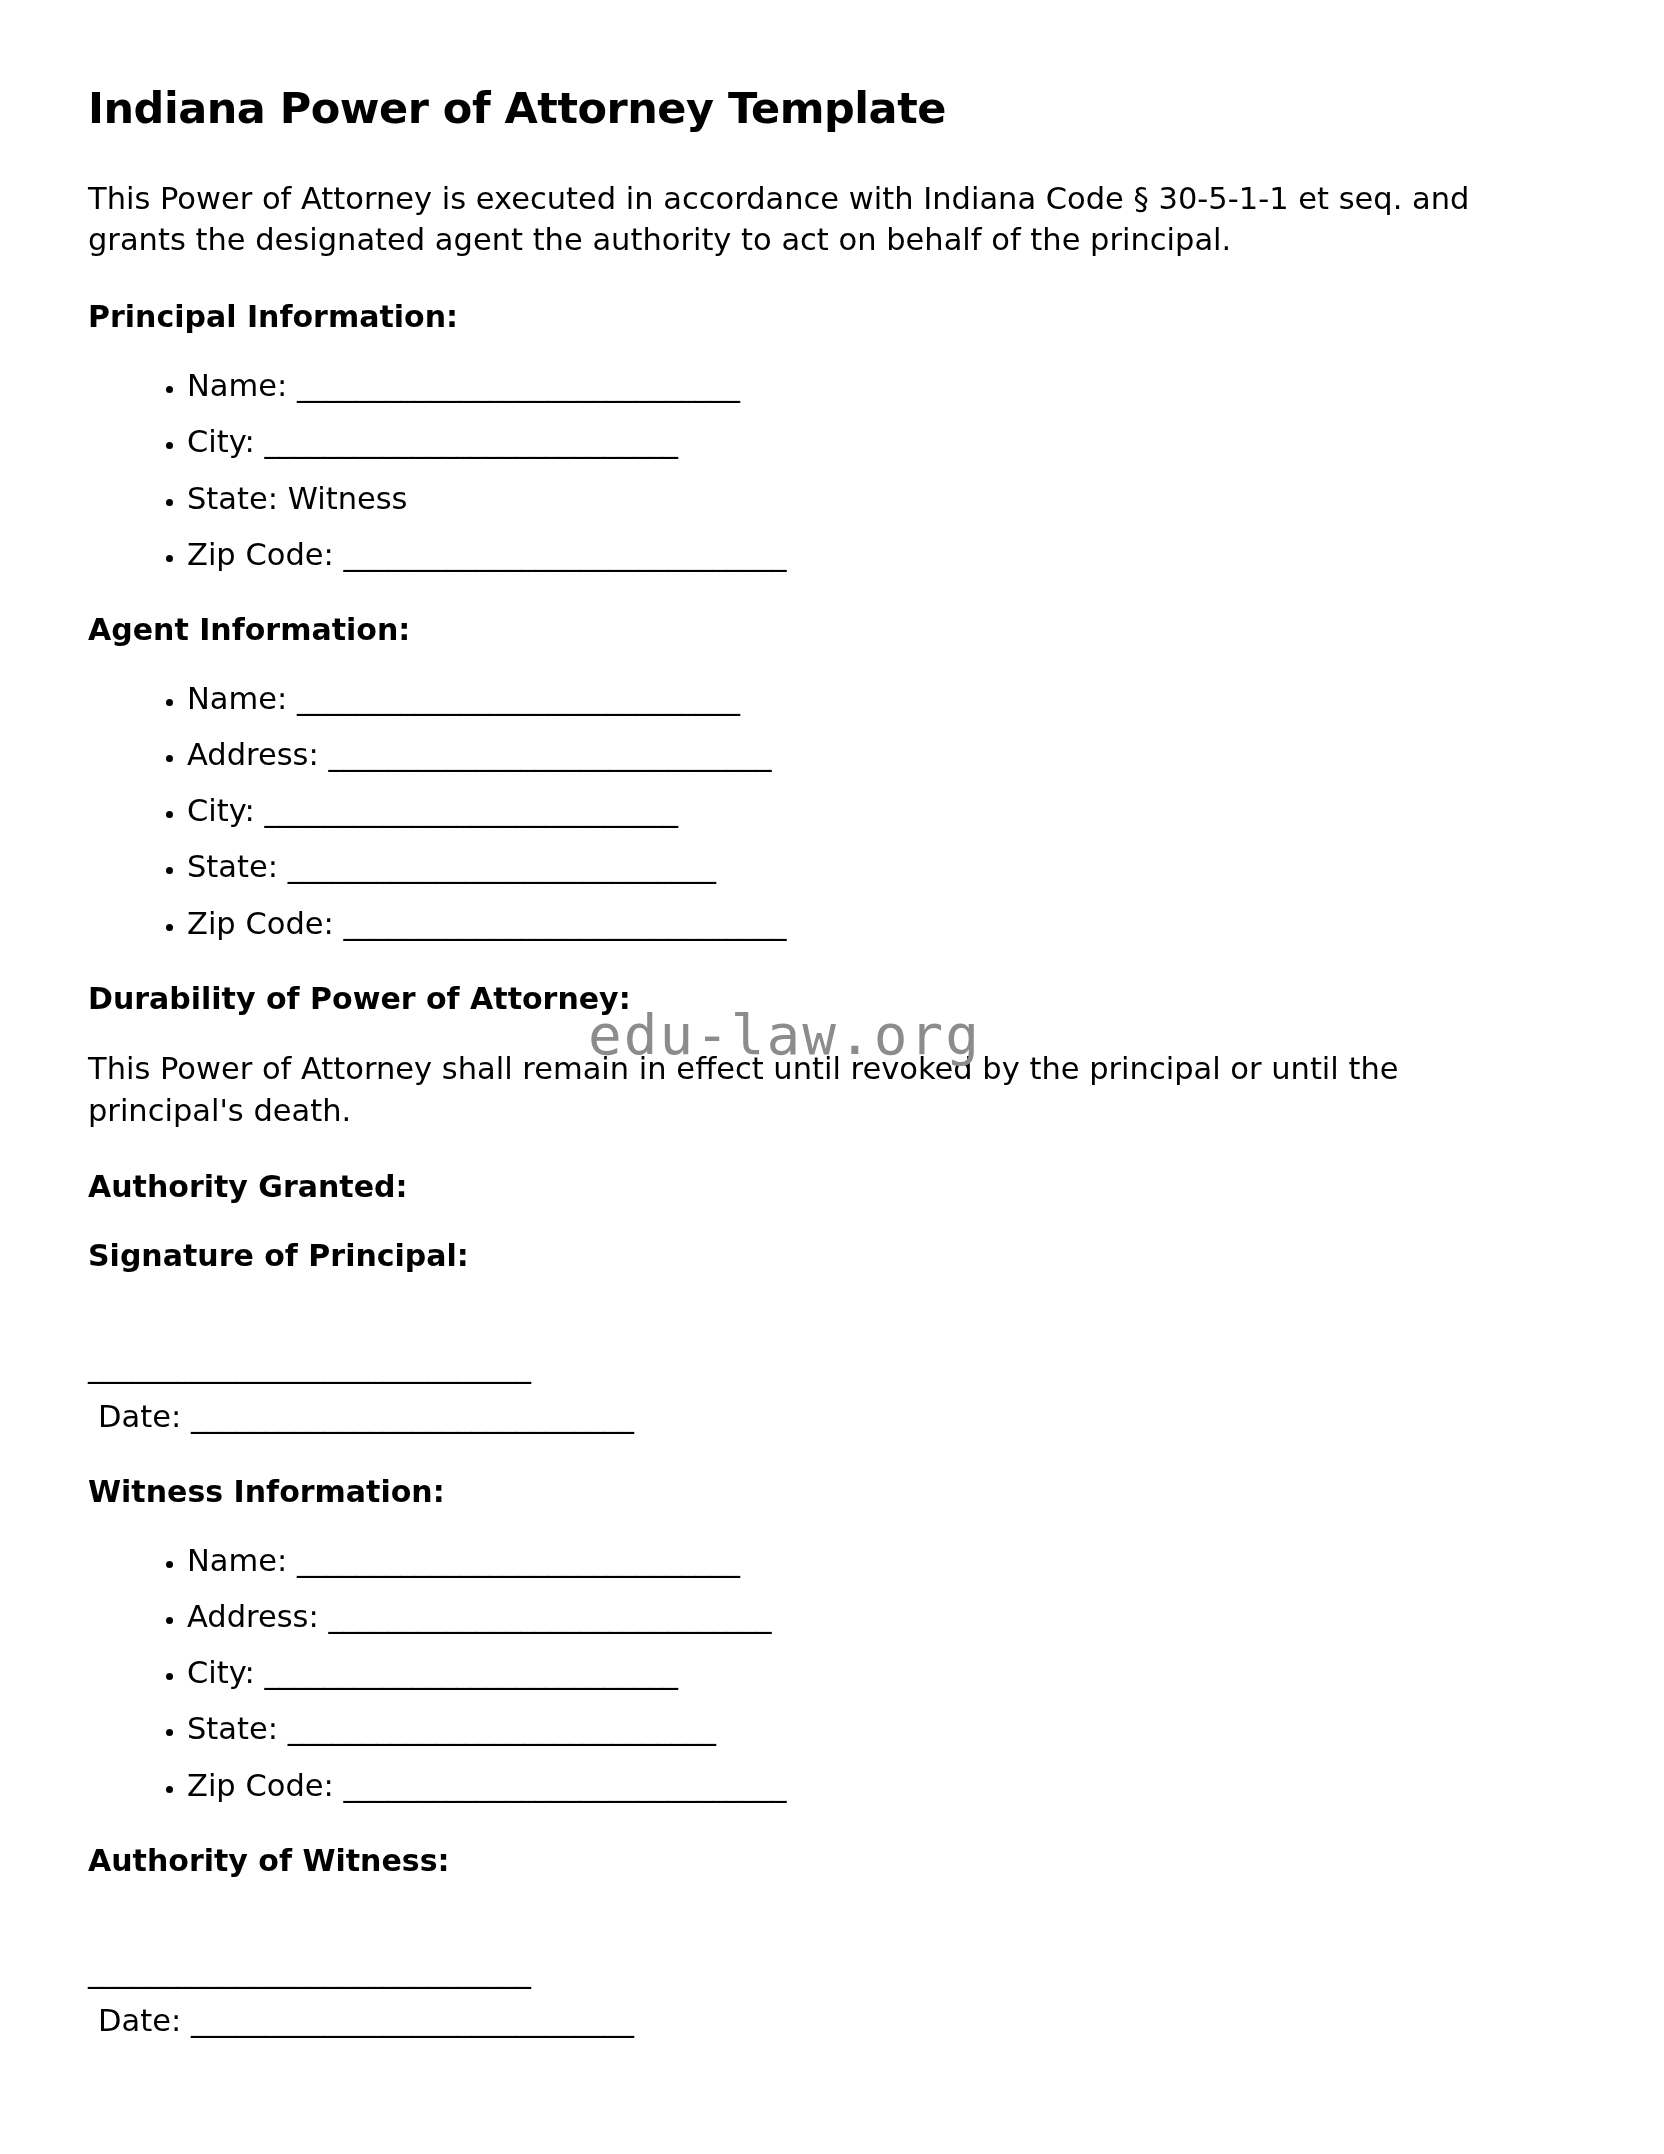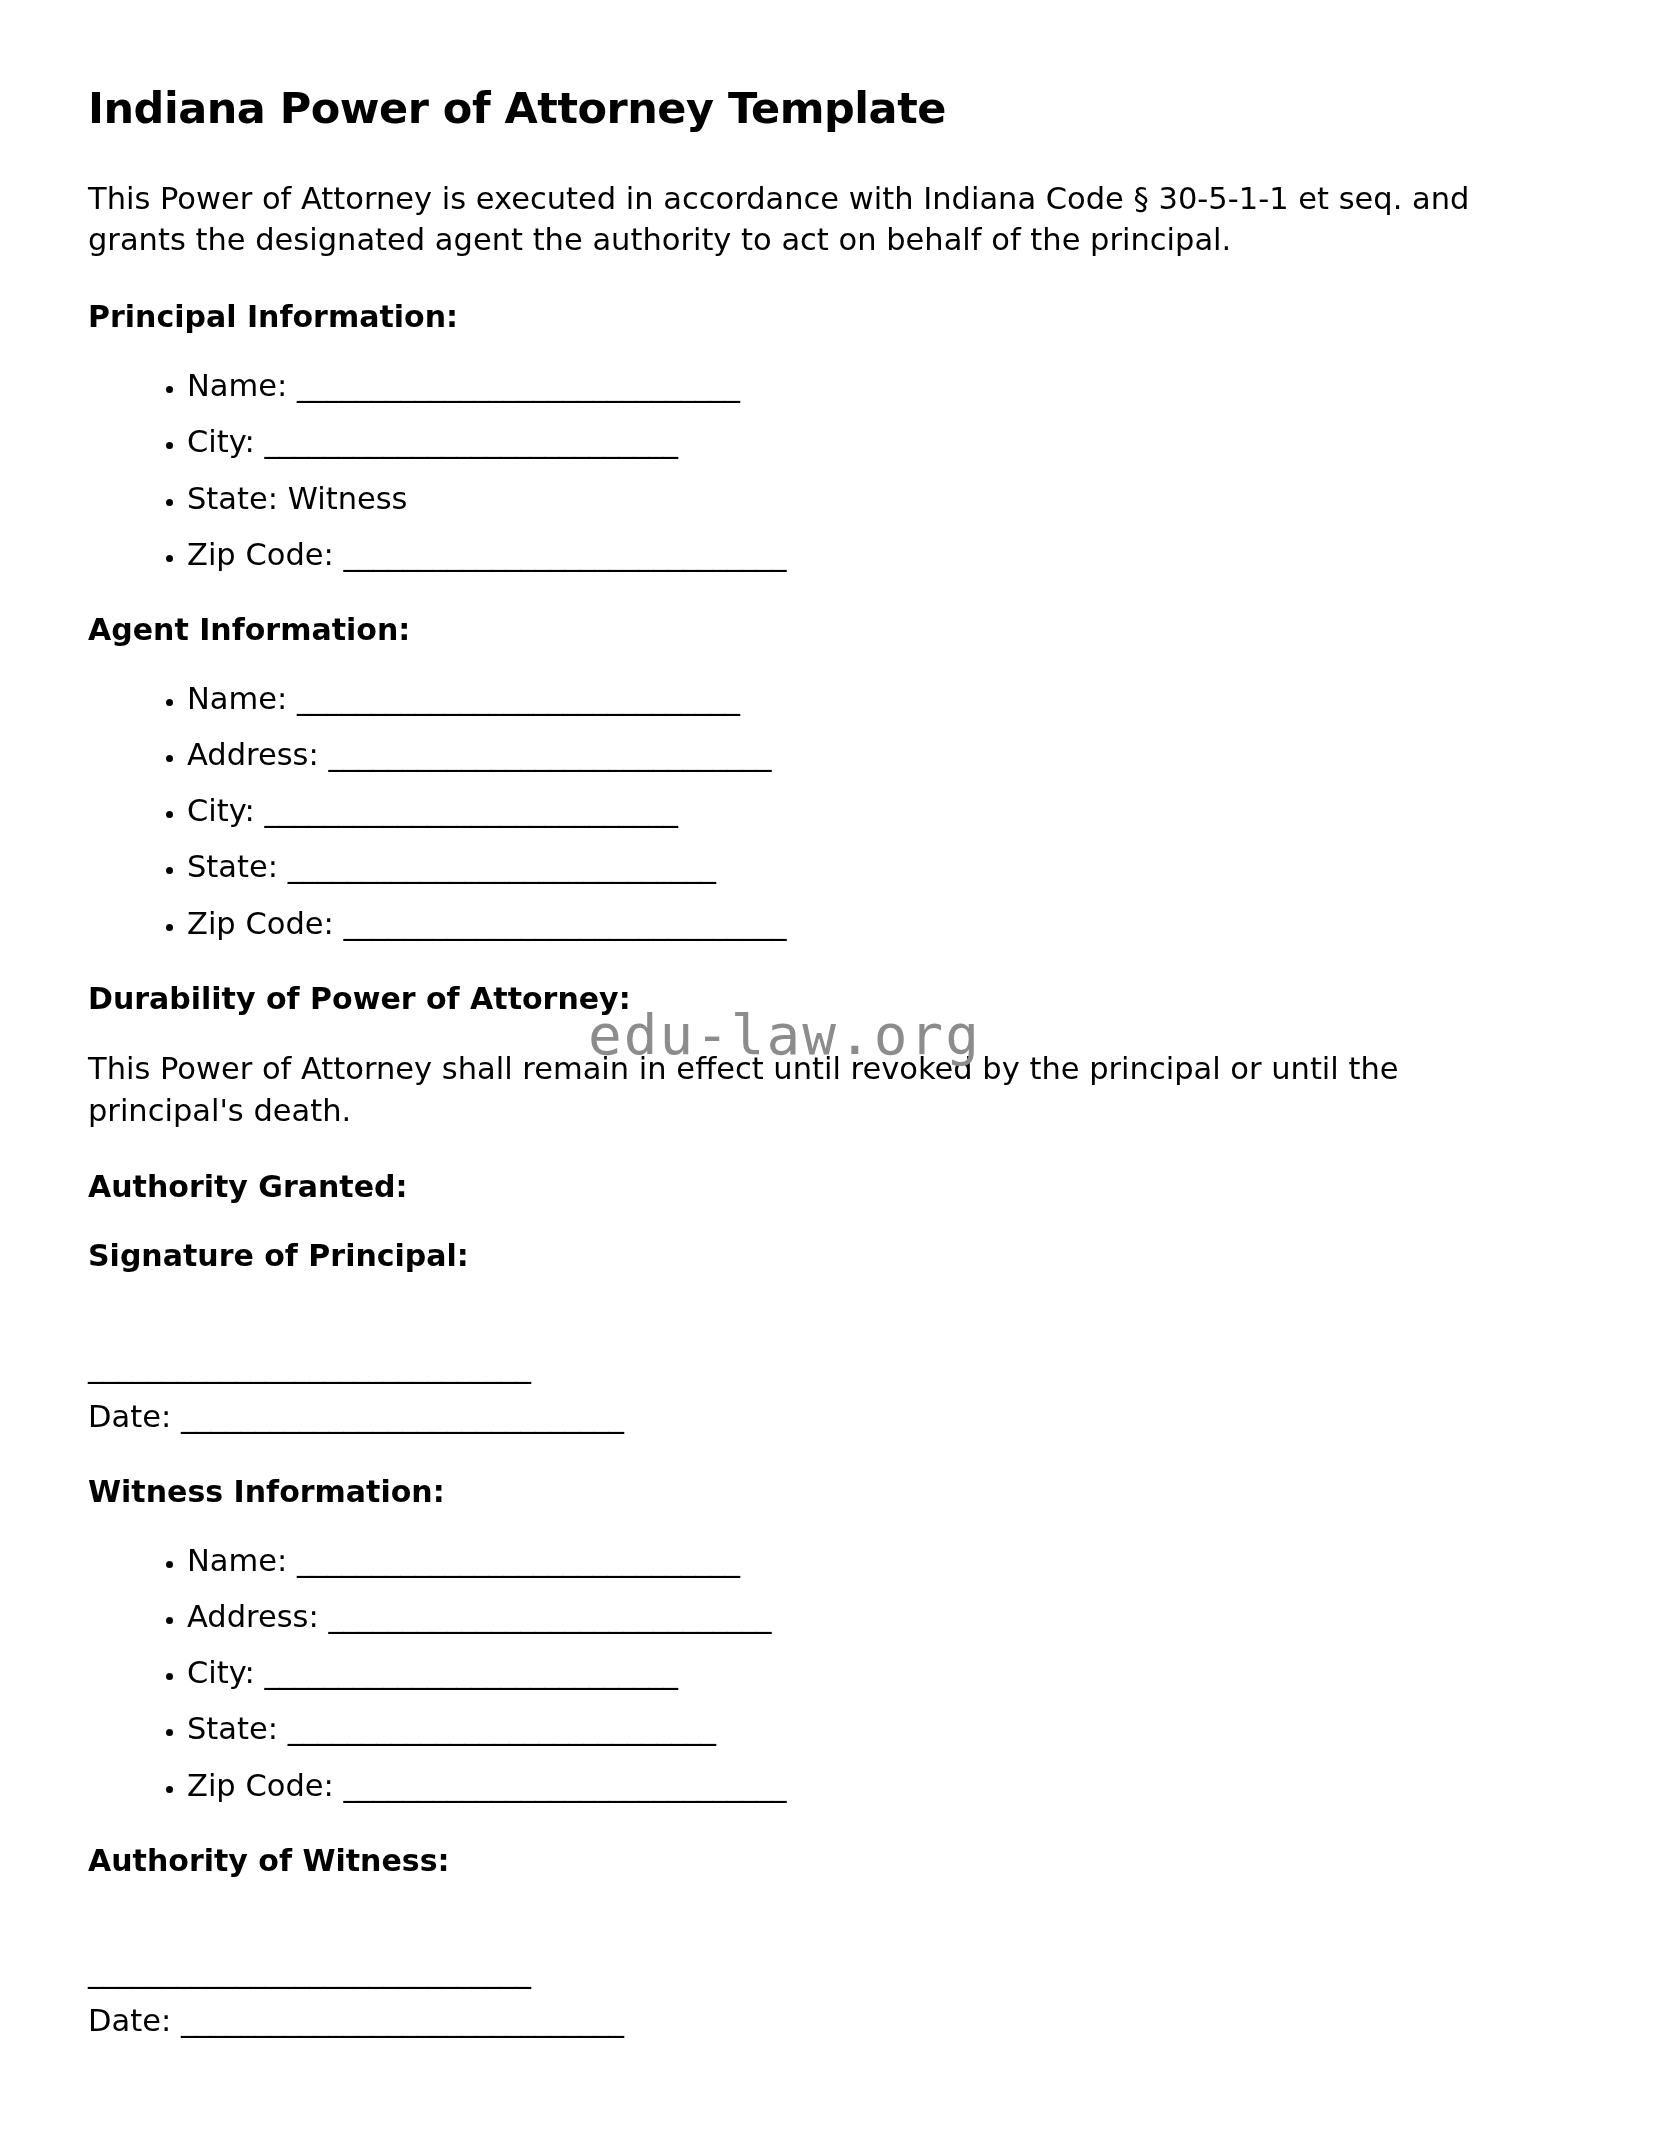--- a/index.html
+++ b/index.html
@@ -89,21 +89,21 @@
     font-size: 30.5px;
     line-height: 1.285;
     margin: 0 0 10px 0;
     padding-top: 42px;
     white-space: nowrap;
   }
 
   .date-line {
     font-size: 30.5px;
     line-height: 1.285;
-    margin: 0 0 36px 0;
+    margin: 0 0 36px 10px;
     white-space: nowrap;
   }
 </style>
 </head>
 <body>
 
 <div class="page">
 
   <div class="watermark">edu-law.org</div>
 

